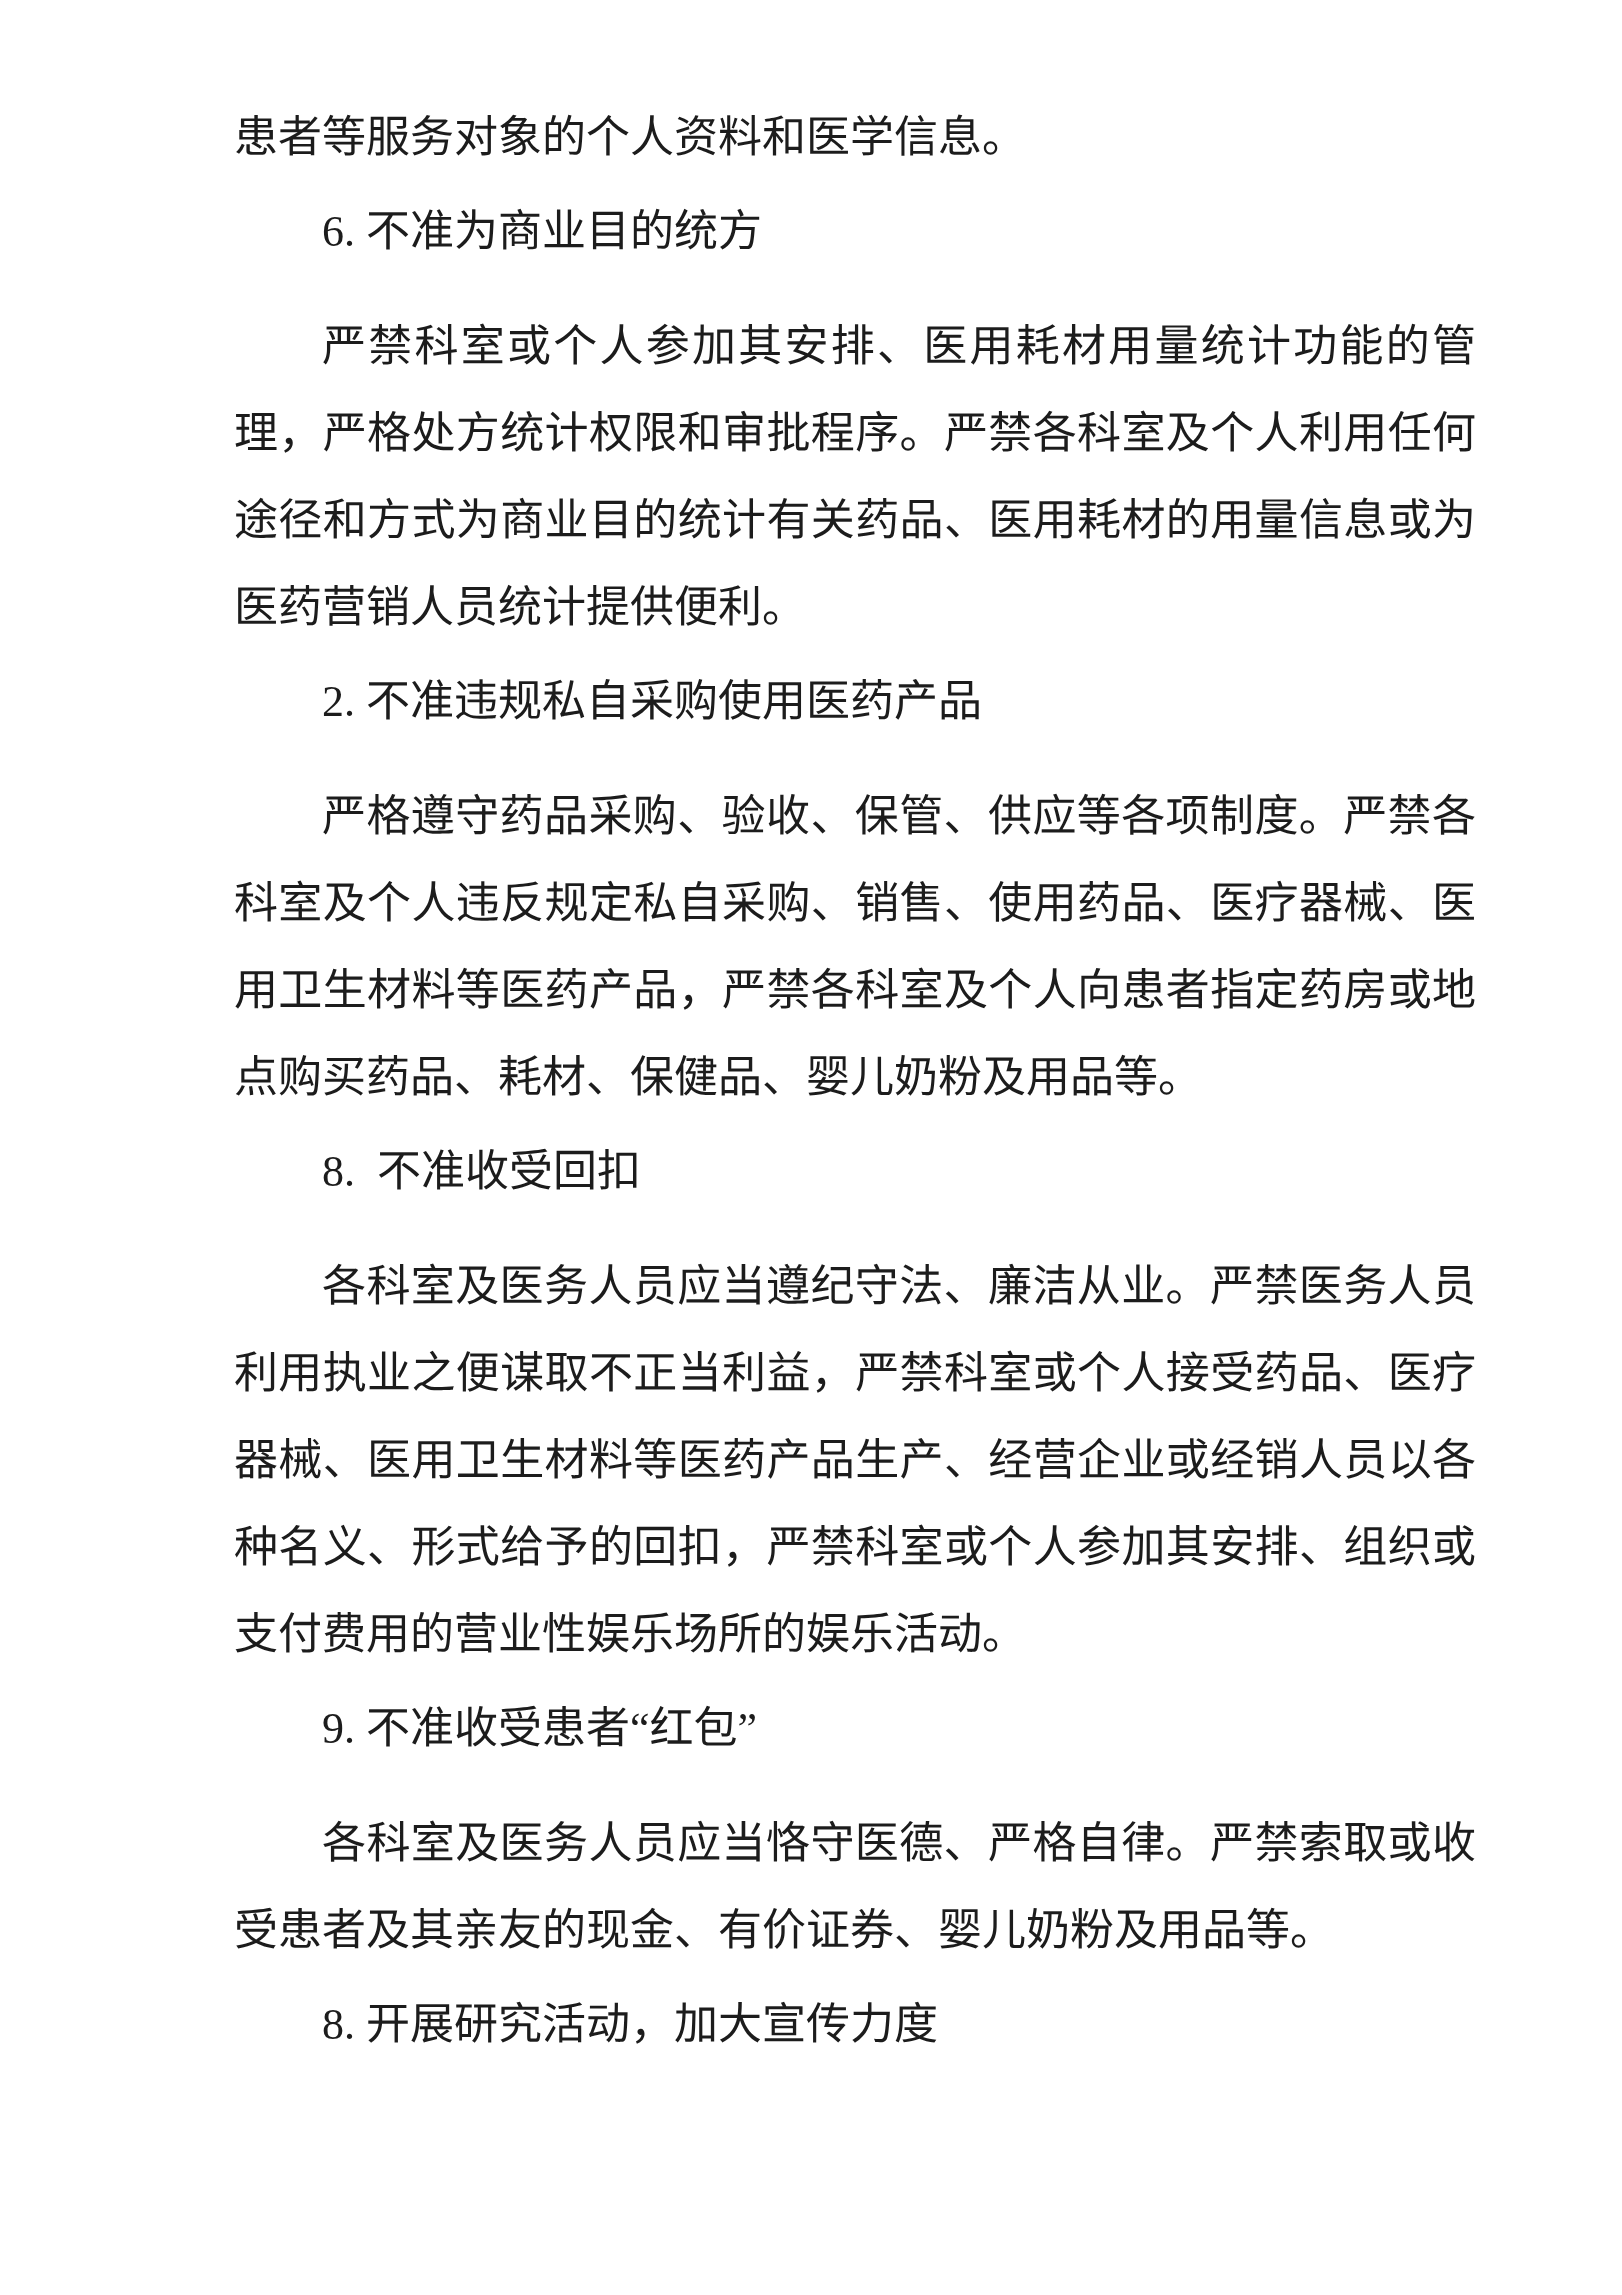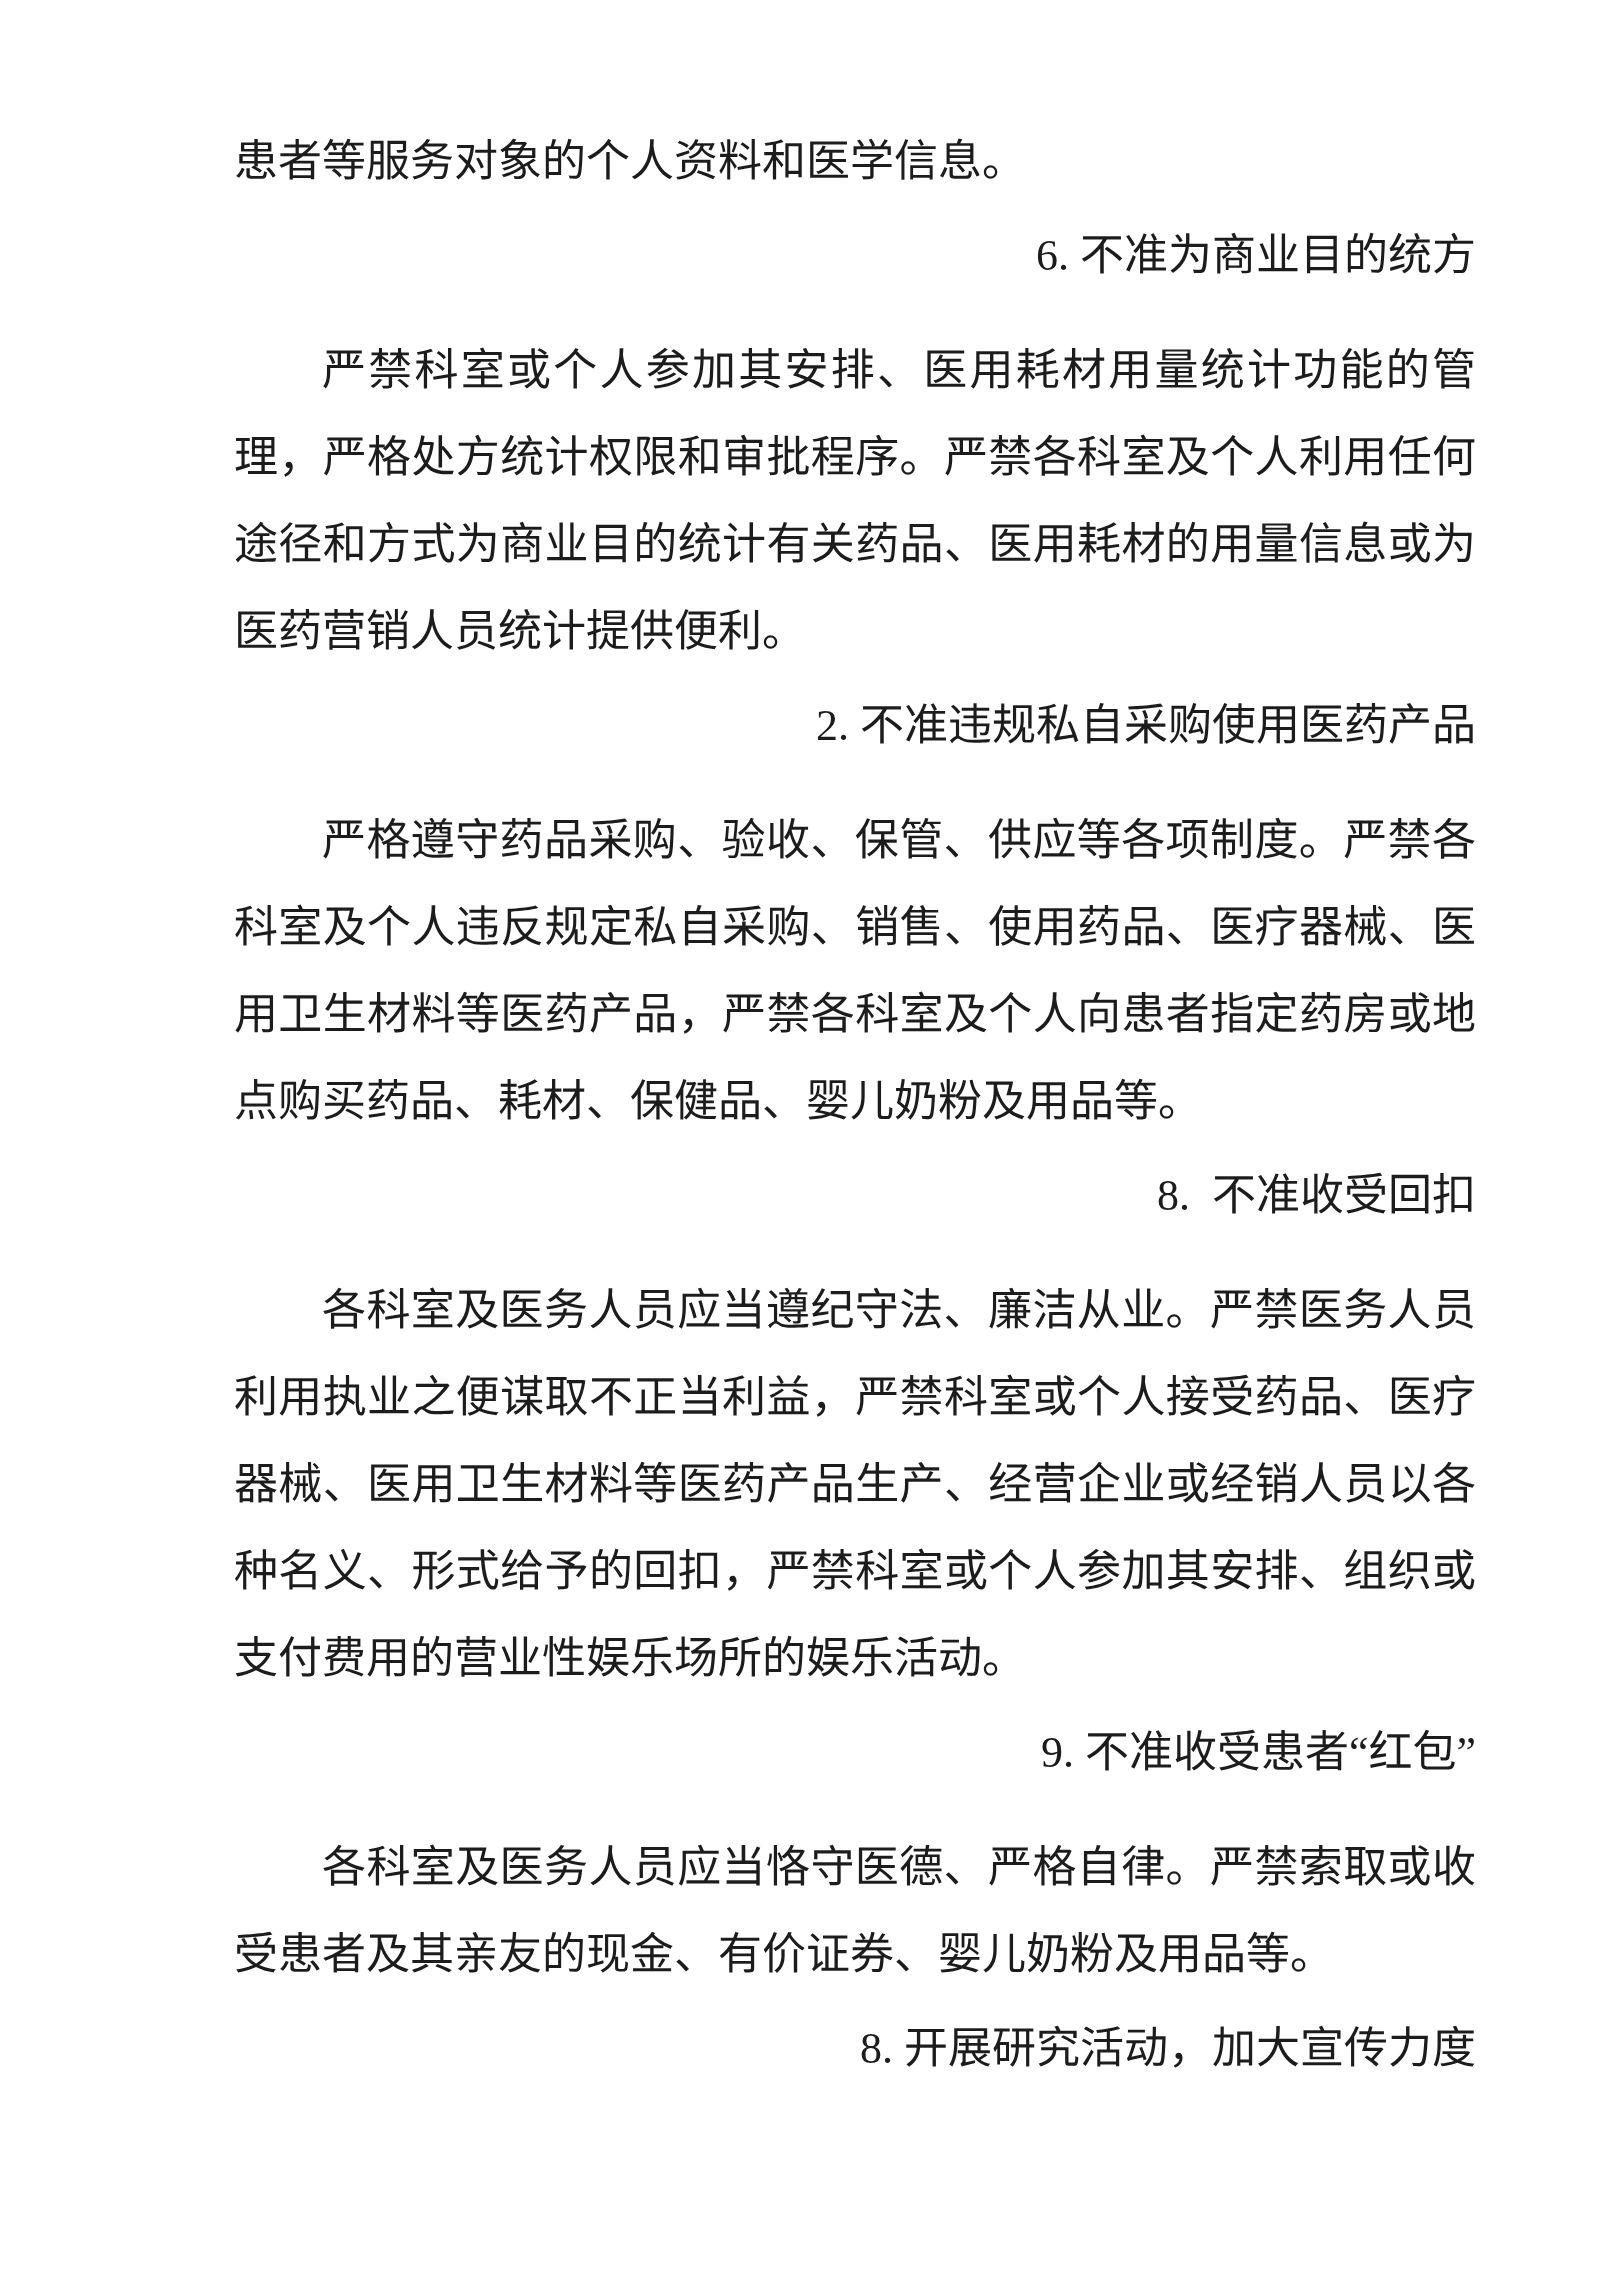--- a/index.html
+++ b/index.html
@@ -7,21 +7,21 @@
     padding: 0;
     background: #ffffff;
   }
   .page {
     position: relative;
     width: 1623px;
     height: 2295px;
     margin: 0 auto;
     background: #ffffff;
     box-sizing: border-box;
-    padding: 118px 147px 35px 234px;
+    padding: 94px 147px 35px 234px;
     overflow: hidden;
     font-family: "Liberation Serif", "DejaVu Serif", serif;
     color: #1c1c1c;
   }
   .para {
     margin: 0 0 7px 0;
     font-size: 44px;
     line-height: 87px;
     text-align: justify;
     text-justify: inter-ideograph;
@@ -30,21 +30,21 @@
   }
   .para.body-para {
     text-indent: 2em;
   }
   .para.continuation {
     text-indent: 0;
   }
   .para.heading {
     text-indent: 2em;
     margin-bottom: 28px;
-    text-align: right;
+    text-align: left;
     white-space: pre-wrap;
   }
 </style>
 </head>
 <body>
 
 <div class="page">
   <p class="para continuation">患者等服务对象的个人资料和医学信息。</p>
 
   <p class="para heading">6. 不准为商业目的统方</p>

